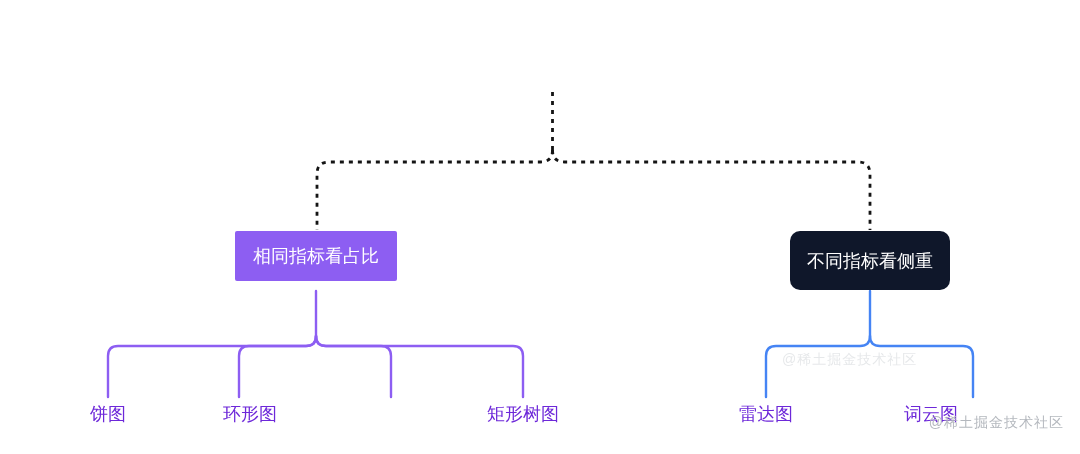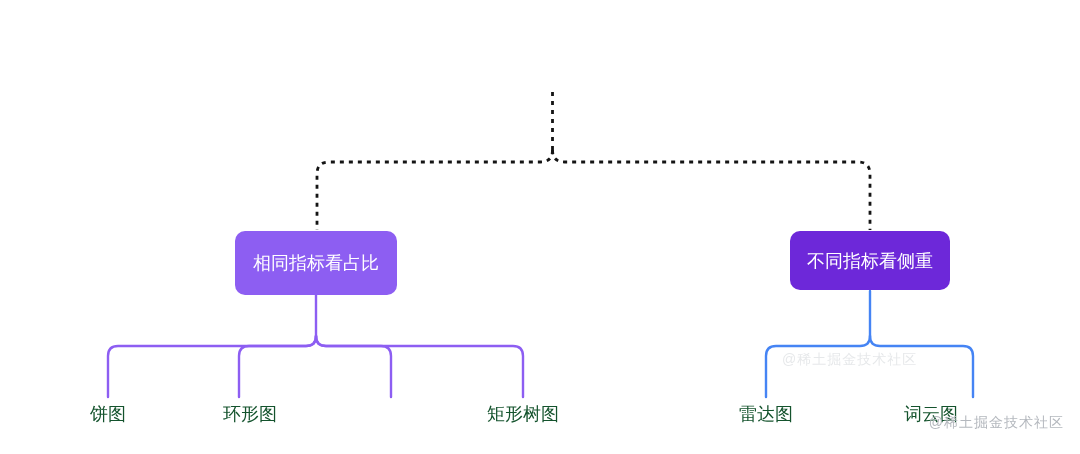--- a/index.html
+++ b/index.html
@@ -45,38 +45,38 @@
   .node-root {
     left: 473px; top: 33px;
     width: 159px; height: 59px;
     border-radius: 30px;
     font-size: 23px;
     font-weight: 500;
     letter-spacing: 2px;
   }
   .node-left {
     left: 235px; top: 231px;
-    width: 162px; height: 64px;
-    border-radius: 10px;
+    width: 162px; height: 50px;
+    border-radius: 2px;
     font-size: 18px;
   }
   .node-right {
     left: 790px; top: 231px;
     width: 160px; height: 59px;
     border-radius: 10px;
     font-size: 18px;
   }
   .leaf {
     position: absolute;
     top: 402px;
     height: 24px;
     line-height: 24px;
     transform: translateX(-50%);
     font-size: 18px;
-    color: #14532d;
+    color: #6d28d9;
     cursor: pointer;
     white-space: nowrap;
   }
   .watermark {
     position: absolute;
     font-size: 14px;
     color: #b4b8be;
     white-space: nowrap;
     letter-spacing: 1px;
   }
@@ -108,21 +108,21 @@
     <path class="branchline" d="M316,336 Q316,346 326,346 L513,346 Q523,346 523,356 L523,397" stroke="#8d5ef2"></path>
 
     <path class="branchline" d="M870,291 L870,336" stroke="#4584f4"></path>
     <path class="branchline" d="M870,336 Q870,346 860,346 L776,346 Q766,346 766,356 L766,397" stroke="#4584f4"></path>
     <path class="branchline" d="M870,336 Q870,346 880,346 L963,346 Q973,346 973,356 L973,397" stroke="#4584f4"></path>
   </svg>
 
 
   <div class="node node-left" style="background: rgb(141, 94, 242);">相同指标看占比</div>
 
-  <div class="node node-right" style="background: #6d28d9;">不同指标看侧重</div>
+  <div class="node node-right" style="background: #0f172a;">不同指标看侧重</div>
 
   <div class="leaf" style="left:108px">饼图</div>
   <div class="leaf" style="left:250px">环形图</div>
   <div class="leaf" style="left:523px">矩形树图</div>
   <div class="leaf" style="left:766px">雷达图</div>
   <div class="leaf" style="left:931px">词云图</div>
 
   <div class="watermark watermark-ghost">@稀土掘金技术社区</div>
   <div class="watermark watermark-main">@稀土掘金技术社区</div>
 

